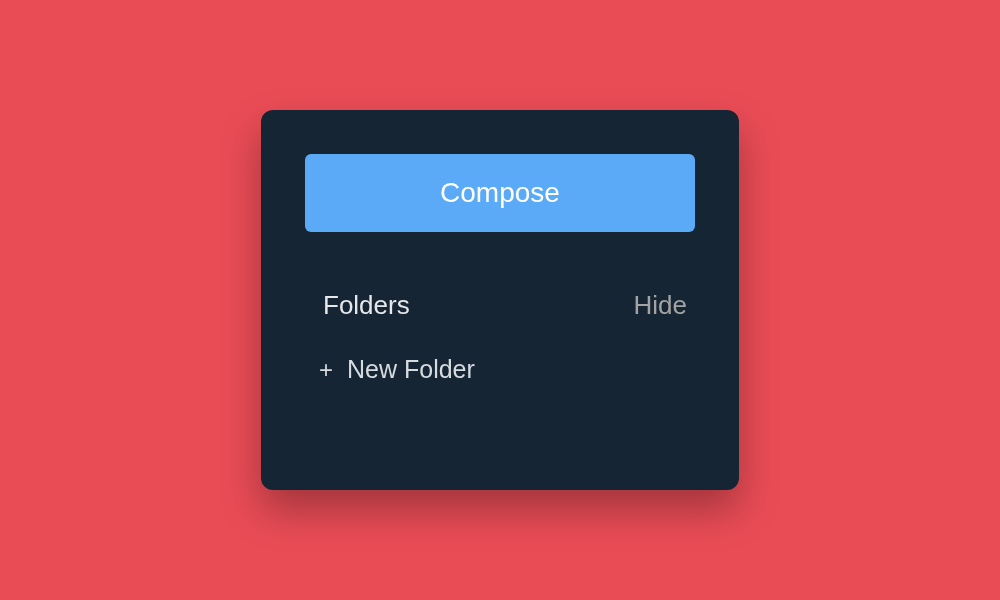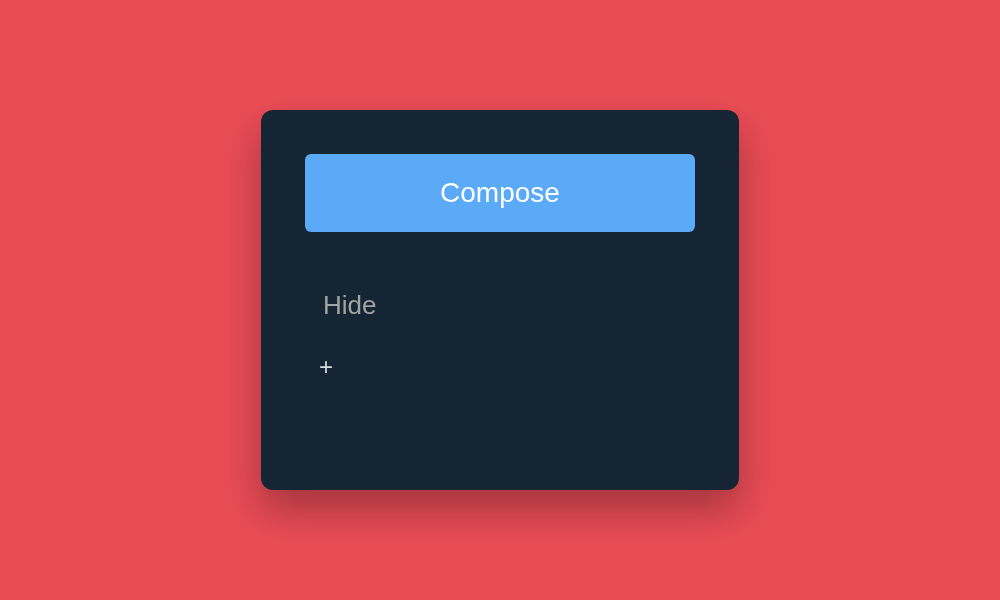--- a/index.html
+++ b/index.html
@@ -79,19 +79,21 @@
       font-weight: 400;
     }
   </style>
 </head>
 <body>
 
 <div class="panel">
   <button class="compose-button">Compose</button>
 
   <div class="folders-header">
+    <span class="folders-label">Folders</span>
     <button class="hide-button">Hide</button>
   </div>
 
   <div class="new-folder">
     <span class="plus-icon">+</span>
+    <span class="new-folder-label">New Folder</span>
   </div>
 </div>
 
 </body></html>

